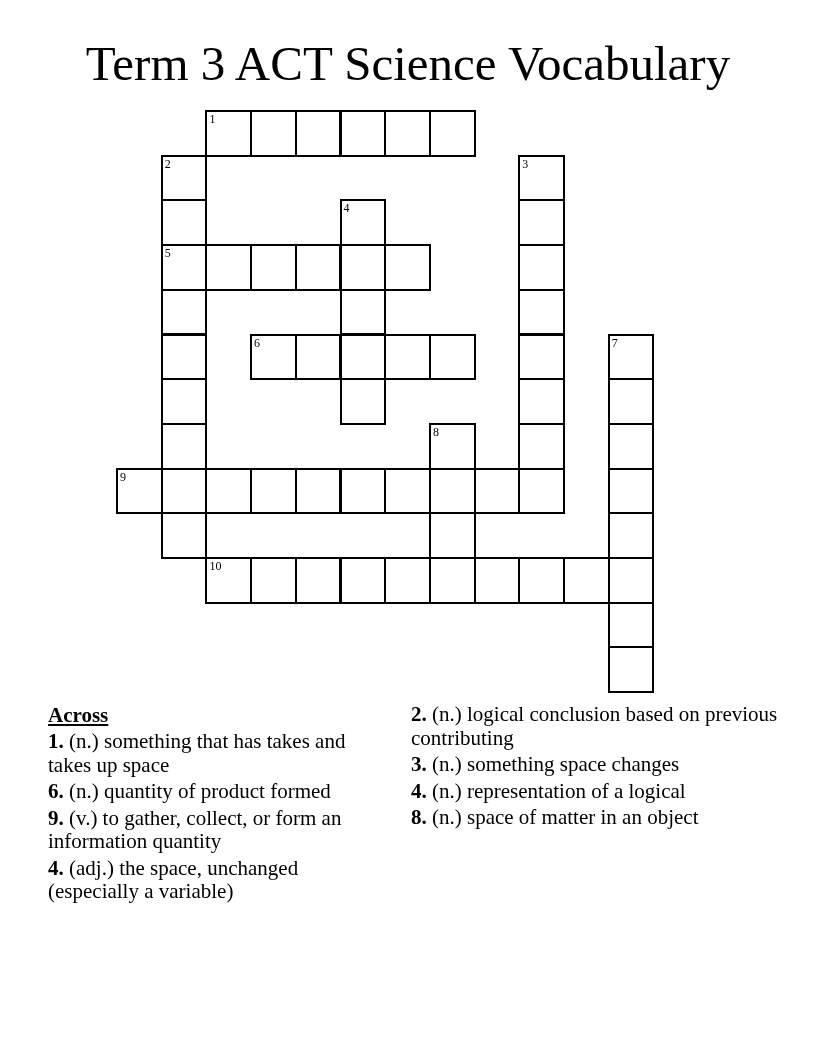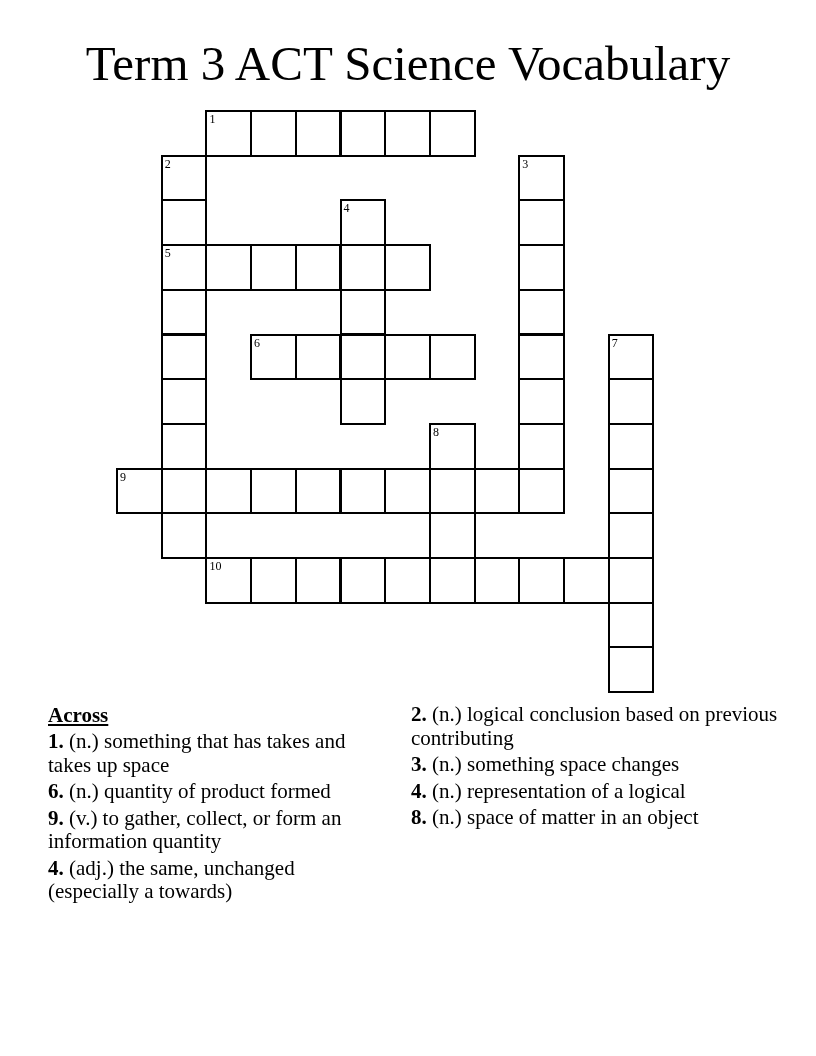--- a/index.html
+++ b/index.html
@@ -104,21 +104,21 @@
     <div class="cell" style="left: 356.6px; top: 446px; width: 46.7px; height: 46.7px;"></div>
     <div class="cell" style="left: 401.3px; top: 446px; width: 46.7px; height: 46.7px;"></div>
     <div class="cell" style="left: 446px; top: 446px; width: 46.7px; height: 46.7px;"></div>
   </div>
 
 <div class="clues across">
   <h3>Across</h3>
   <div class="clue"><b>1.</b><span> (n.) something that has takes and takes up space</span></div>
   <div class="clue"><b>6.</b><span> (n.) quantity of product formed</span></div>
   <div class="clue"><b>9.</b><span> (v.) to gather, collect, or form an information quantity</span></div>
-  <div class="clue"><b>4.</b><span> (adj.) the same, unchanged (especially a towards)</span></div>
+  <div class="clue"><b>4.</b><span> (adj.) the space, unchanged (especially a variable)</span></div>
 </div>
 
 <div class="clues down">
   <div class="clue"><b>2.</b><span> (n.) logical conclusion based on previous contributing</span></div>
   <div class="clue"><b>3.</b><span> (n.) something space changes</span></div>
   <div class="clue"><b>4.</b><span> (n.) representation of a logical</span></div>
   <div class="clue"><b>8.</b><span> (n.) space of matter in an object</span></div>
 </div>
 
 </body></html>

